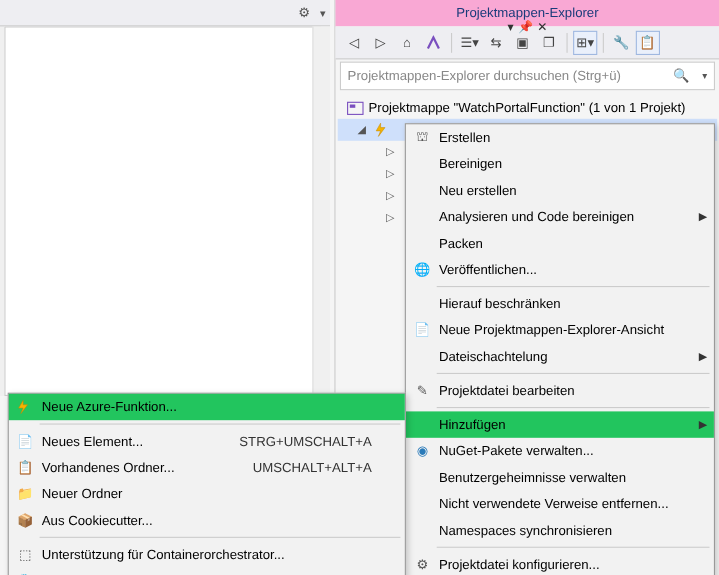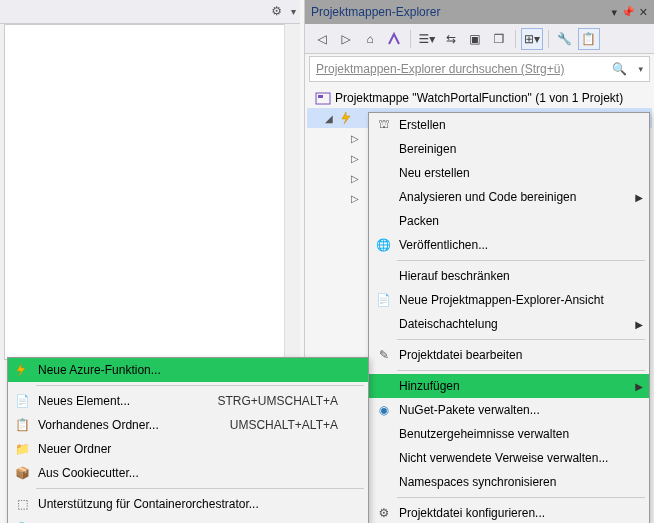--- a/index.html
+++ b/index.html
@@ -9,28 +9,28 @@
 .editor-area { position: absolute; left: 0; top: 0; width: 300px; height: 360px; background: #f0f0f0; }
 .editor-tabbar { height: 24px; background: #eeeef2; border-bottom: 1px solid #ccc; position: relative; }
 .editor-tabbar .gear { position: absolute; right: 18px; top: 4px; color: #555; }
 .editor-tabbar .dropdown-arrow { position: absolute; right: 4px; top: 6px; color: #555; font-size: 10px; }
 .editor-body { position: absolute; top: 24px; left: 4px; right: 8px; bottom: 0; background: #fff; border: 1px solid #ccc; }
 .editor-scrollbar { position: absolute; right: 0; top: 24px; width: 16px; bottom: 0; background: #f0f0f0; border-left: 1px solid #ddd; }
 .editor-handle { position: absolute; right: -2px; top: 28px; width: 20px; height: 14px; color: #555; text-align: center; }
 
 
 .panel { position: absolute; left: 304px; top: 0; right: 0; height: 373px; background: #f5f5f5; border-left: 1px solid #ccc; }
-.panel-title { height: 24px; background: #a3a3a3; color: #1a3b7a; padding: 4px 6px; display: flex; align-items: center; justify-content: space-between; }
+.panel-title { height: 24px; background: #f9a8d4; color: #1a3b7a; padding: 4px 6px; display: flex; align-items: center; justify-content: space-between; flex-direction: column; }
 .panel-title-right { display: flex; gap: 4px; }
 .panel-title-right span { color: #333; font-size: 11px; }
 .toolbar { height: 30px; background: #eeeef2; border-bottom: 1px solid #ccc; display: flex; align-items: center; padding: 0 6px; gap: 2px; }
 .toolbar .tbtn { width: 22px; height: 22px; display: flex; align-items: center; justify-content: center; color: #444; border: 1px solid transparent; }
 .toolbar .sep { width: 1px; height: 18px; background: #ccc; margin: 0 3px; }
 .toolbar .tbtn.boxed { border: 1px solid #a0b8e0; background: #eaf0fb; }
-.searchbar { height: 26px; background: #fff; border: 1px solid #ccc; margin: 2px 4px; display: flex; align-items: center; padding: 0 6px; color: #888; position: relative; text-decoration: underline; }
+.searchbar { height: 26px; background: #fff; border: 1px solid #ccc; margin: 2px 4px; display: flex; align-items: center; padding: 0 6px; color: #888; position: relative; }
 .searchbar .sicon { position: absolute; right: 22px; color: #555; }
 .searchbar .sdrop { position: absolute; right: 6px; color: #555; font-size: 9px; }
 .tree { padding: 4px 2px; }
 .tree-row { display: flex; align-items: center; height: 20px; padding-left: 8px; gap: 4px; }
 .tree-row.l2 { padding-left: 18px; }
 .tree-row.l3 { padding-left: 44px; }
 .tree-row.sel { background: #cfe0fb; }
 .tree-arrow { width: 10px; color: #555; font-size: 10px; }
 .tree-icon { width: 16px; text-align: center; }
 
@@ -172,21 +172,21 @@
       <span class="sub">▶</span>
     </div>
   <div class="menu-row">
       <span class="micon" style="color:#2a7ab9">◉</span>
       <span>NuGet-Pakete verwalten...</span>
     </div>
   <div class="menu-row">
       <span>Benutzergeheimnisse verwalten</span>
     </div>
   <div class="menu-row">
-      <span>Nicht verwendete Verweise verwalten...</span>
+      <span>Nicht verwendete Verweise entfernen...</span>
     </div>
   <div class="menu-row">
       <span>Namespaces synchronisieren</span>
     </div>
   <div class="menu-sep"></div>
   <div class="menu-row">
       <span class="micon">⚙</span>
       <span>Projektdatei konfigurieren...</span>
     </div>
 

